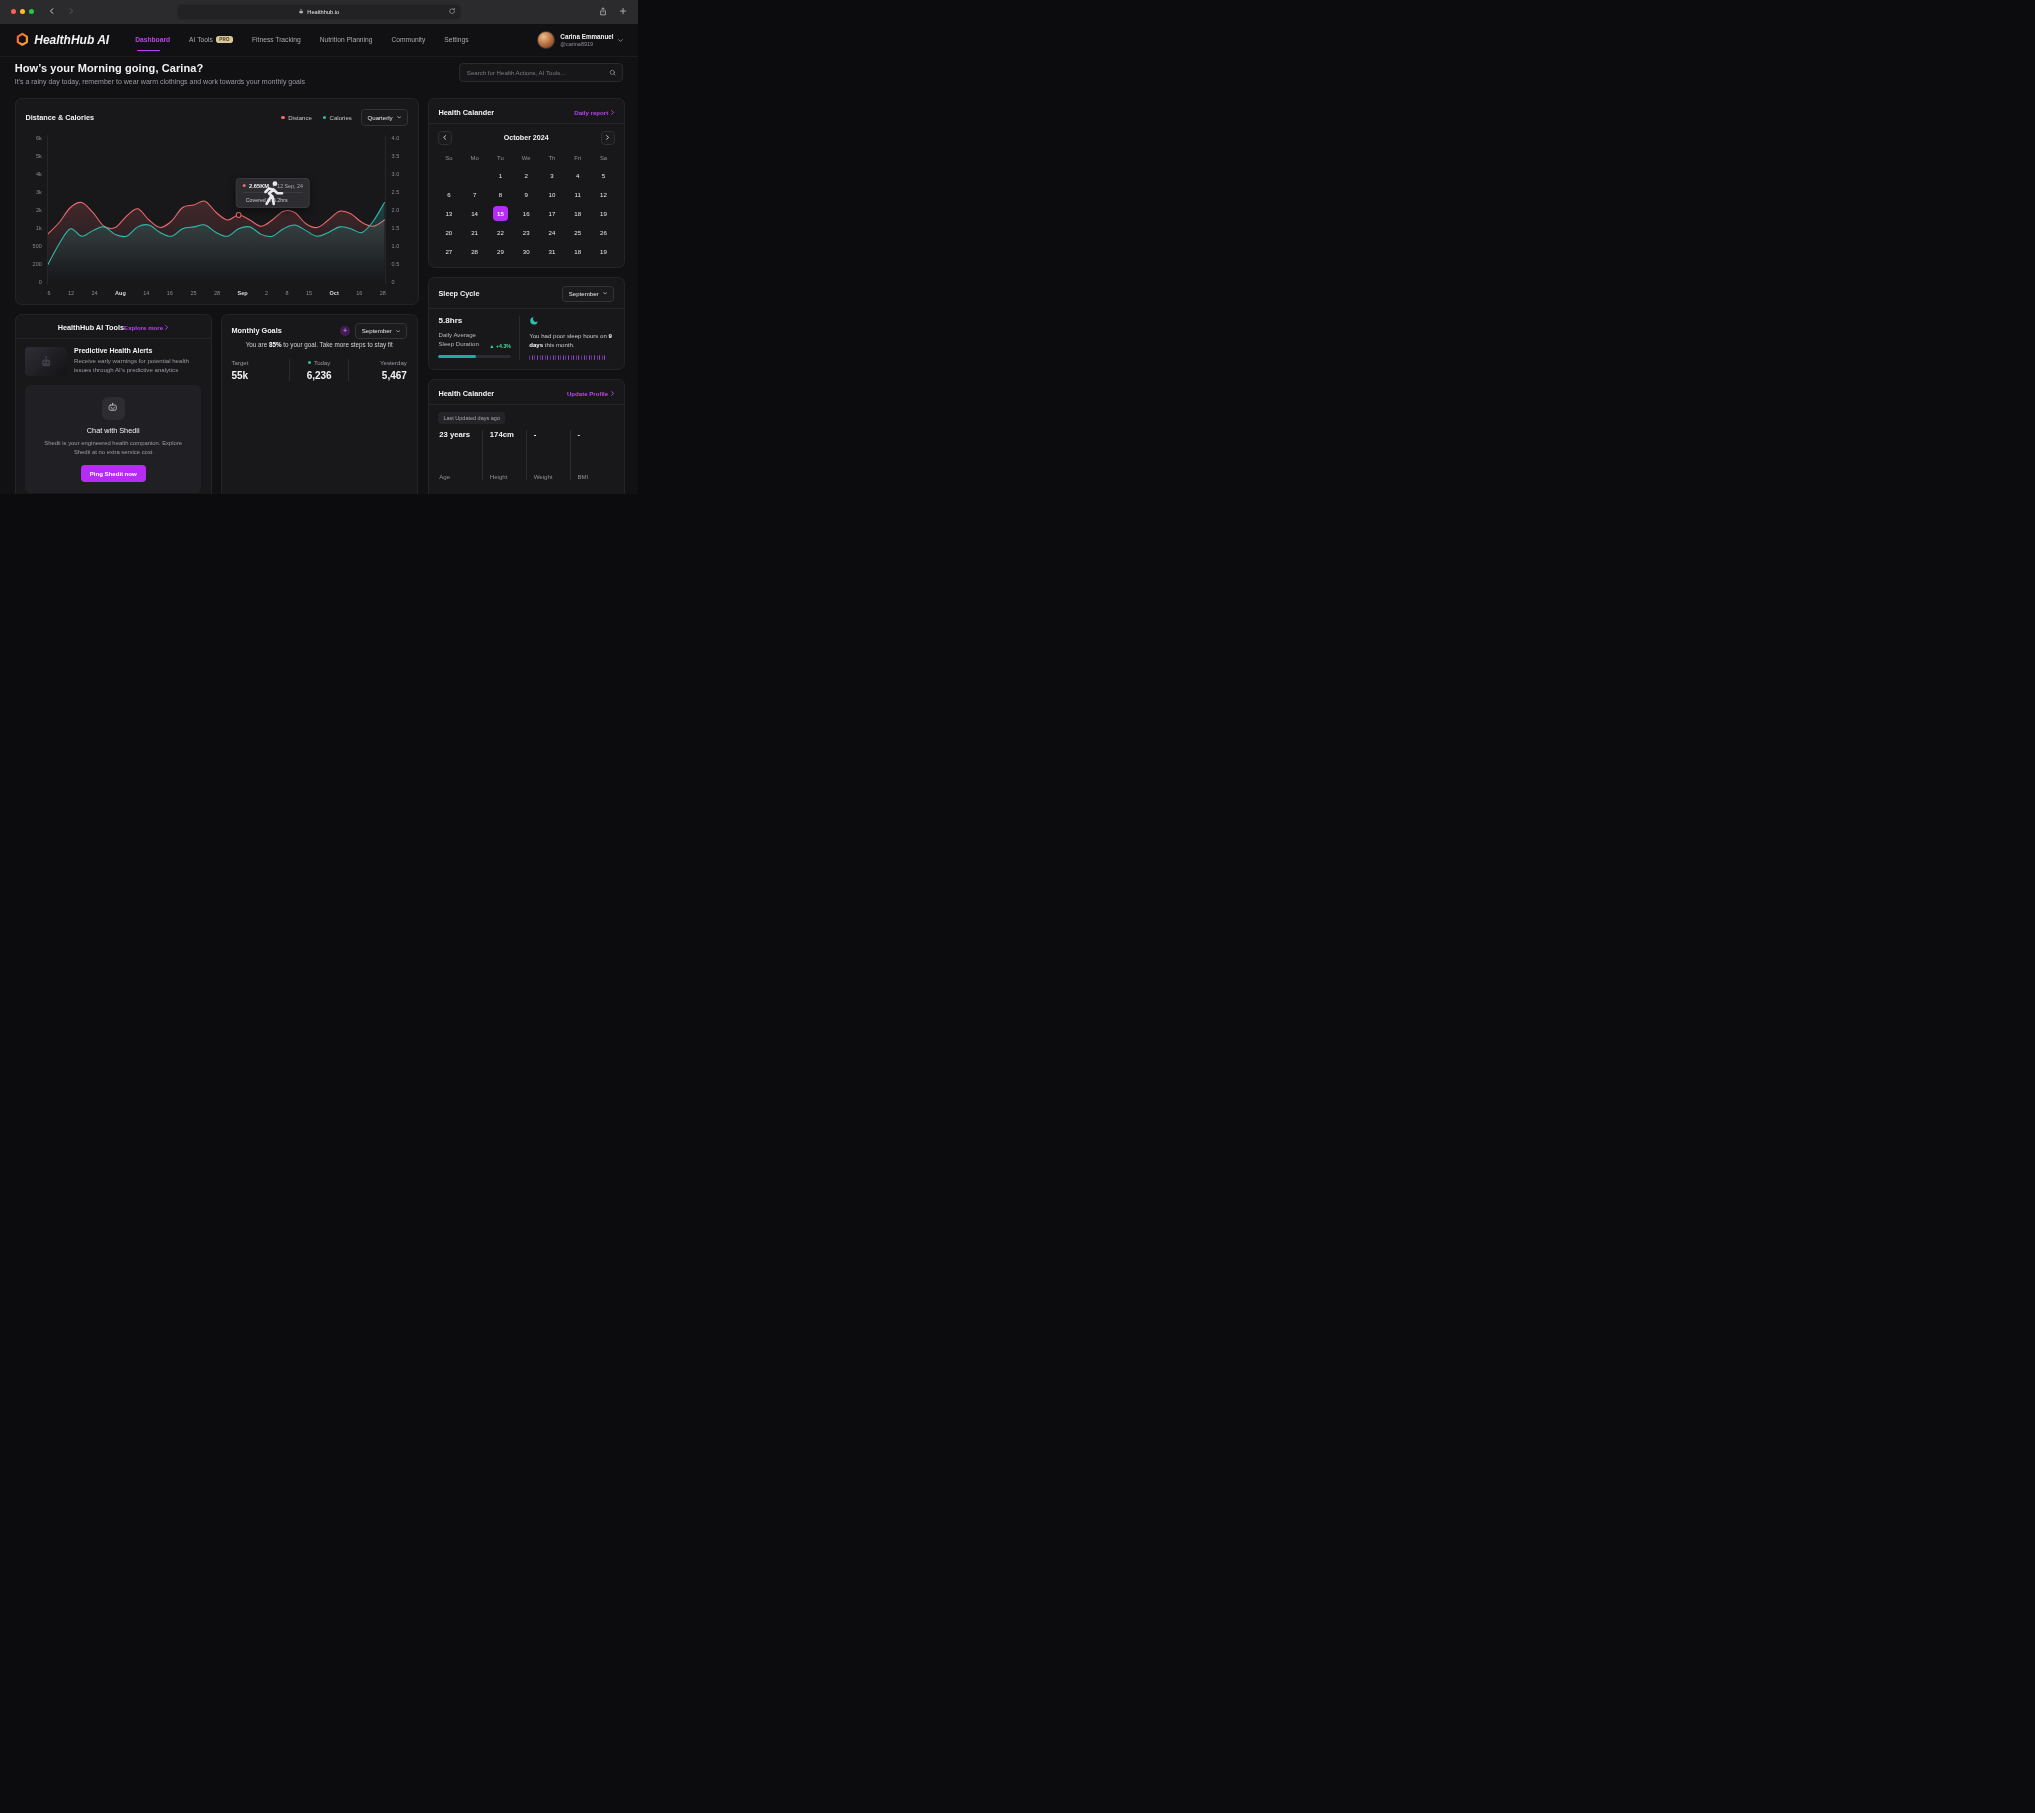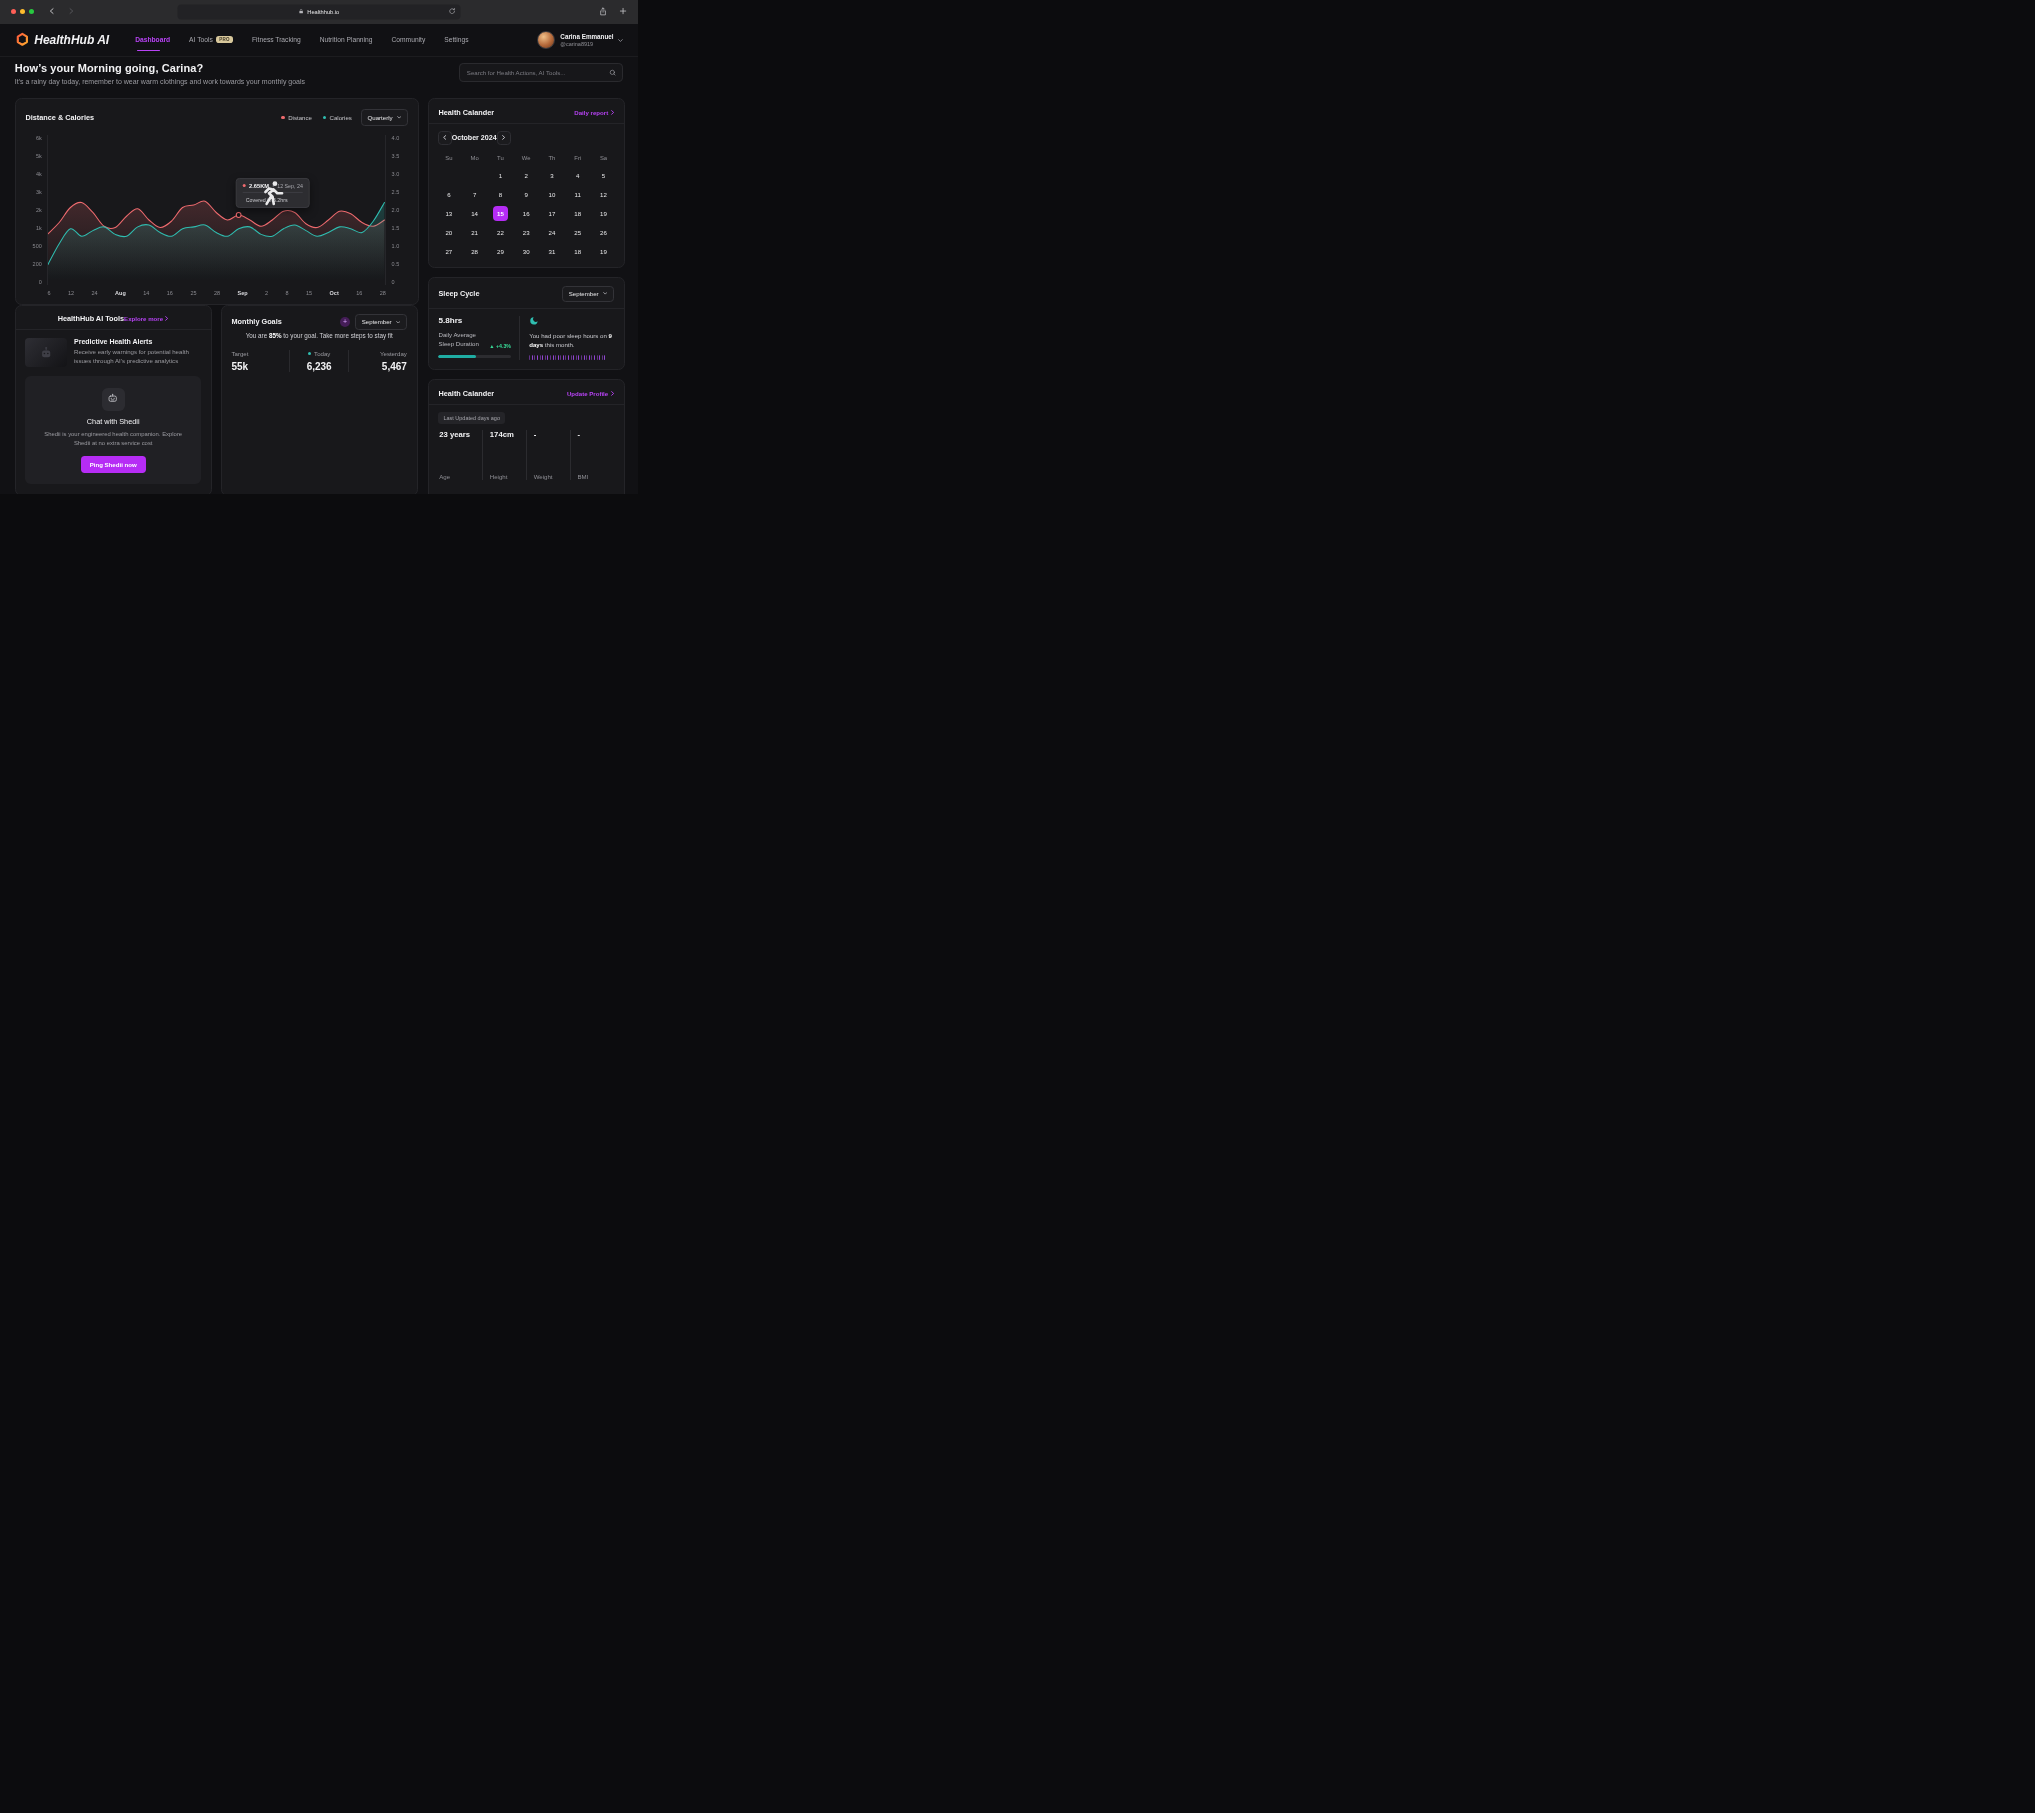--- a/index.html
+++ b/index.html
@@ -37,21 +37,21 @@
   
   .greeting-row { margin-top:5px; display:flex; align-items:flex-start; justify-content:space-between; }
   .greeting-title { font-size:11px; font-weight:bold; letter-spacing:0.1px; }
   .greeting-sub { margin-top:4.9px; font-size:7px; color:#9b9ba1; }
   .search-box { width:164px; height:19px; background:#17171a; border:0.4px solid #2a2a2e; border-radius:4.1px; display:flex; align-items:center; padding:0 6.5px; margin-top:1.6px; }
   .search-box input { flex:1; background:transparent; border:none; outline:none; color:#e4e4e8; font-size:6.1px; font-family:inherit; }
   .search-box input::placeholder { color:#7c7c83; }
 
   
   .grid { margin-top:13px; display:grid; grid-template-columns:404px 197px; gap:9px; align-items:start; }
-  .col-left { display:flex; flex-direction:column; }
+  .col-left { display:flex; flex-direction:column; gap:9px; }
   .col-right { display:flex; flex-direction:column; gap:9px; }
   .card { background:#18181b; border:0.4px solid #242428; border-radius:6.5px; }
 
   
   .chart-card { padding:9.8px 9.8px 7.3px; }
   .chart-head { display:flex; align-items:center; }
   .card-title { font-size:7.3px; font-weight:bold; }
   .legend { margin-left:auto; display:flex; gap:10.6px; margin-right:9px; }
   .legend-item { display:flex; align-items:center; gap:3.3px; font-size:6.1px; color:#c6c6cb; }
   .legend-dot { width:3.7px; height:3.7px; border-radius:50%; }
@@ -69,21 +69,21 @@
   .tt-row1 { display:flex; align-items:center; gap:3.3px; padding-bottom:3.7px; border-bottom:0.4px solid #3d3d42; }
   .tt-dot { width:3.3px; height:3.3px; border-radius:50%; background:#ee6a6e; }
   .tt-val { font-size:5.7px; font-weight:bold; }
   .tt-sep { width:1.6px; height:1.6px; border-radius:50%; background:#6f6f75; }
   .tt-date { font-size:5.3px; color:#a9a9af; }
   .tt-row2 { display:flex; align-items:center; gap:3.3px; padding-top:3.7px; font-size:5.3px; color:#c9c9ce; }
 
   
   .cal-head { display:flex; align-items:center; justify-content:space-between; padding:8.1px 9.8px 6.5px; border-bottom:0.4px solid #242428; }
   .link-btn { display:flex; align-items:center; gap:2.4px; color:#b843f5; font-size:6.1px; font-weight:bold; cursor:pointer; }
-  .month-row { display:flex; align-items:center; justify-content:flex-start; padding:6.5px 9px 1.6px; }
+  .month-row { display:flex; align-items:center; justify-content:space-between; padding:6.5px 9px 1.6px; }
   .month-label { font-size:7.1px; font-weight:bold; }
   .month-nav-btn { width:14px; height:14px; border:0.4px solid #2e2e33; border-radius:3.7px; display:flex; align-items:center; justify-content:center; cursor:pointer; background:#1b1b1e; }
   .cal-dh-row, .cal-grid { display:grid; grid-template-columns:repeat(7,1fr); padding:0 7.3px; }
   .cal-dh-row { margin-top:4.1px; }
   .cal-dh { height:15.5px; display:flex; align-items:center; justify-content:center; color:#8f8f95; font-size:5.9px; }
   .cal-grid { padding-bottom:6.5px; }
   .cal-cell { height:19px; display:flex; align-items:center; justify-content:center; cursor:pointer; }
   .cal-num { width:15.5px; height:15.5px; display:flex; align-items:center; justify-content:center; font-size:6.1px; color:#e8e8ea; border-radius:4.1px; }
   .cal-num.selected { background:#b52cf5; color:#fff; font-weight:bold; }
 

